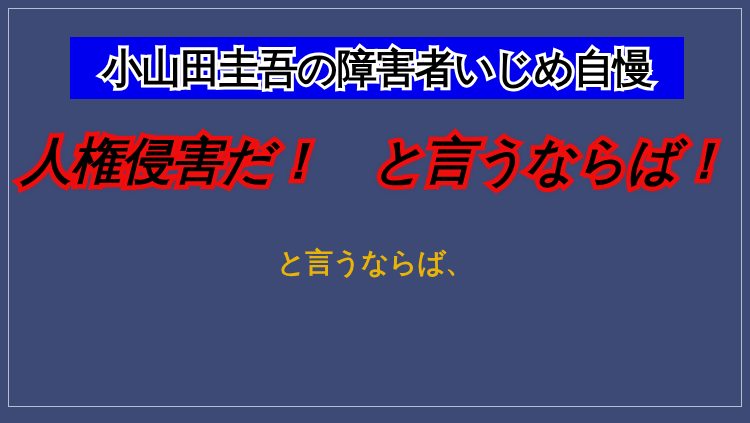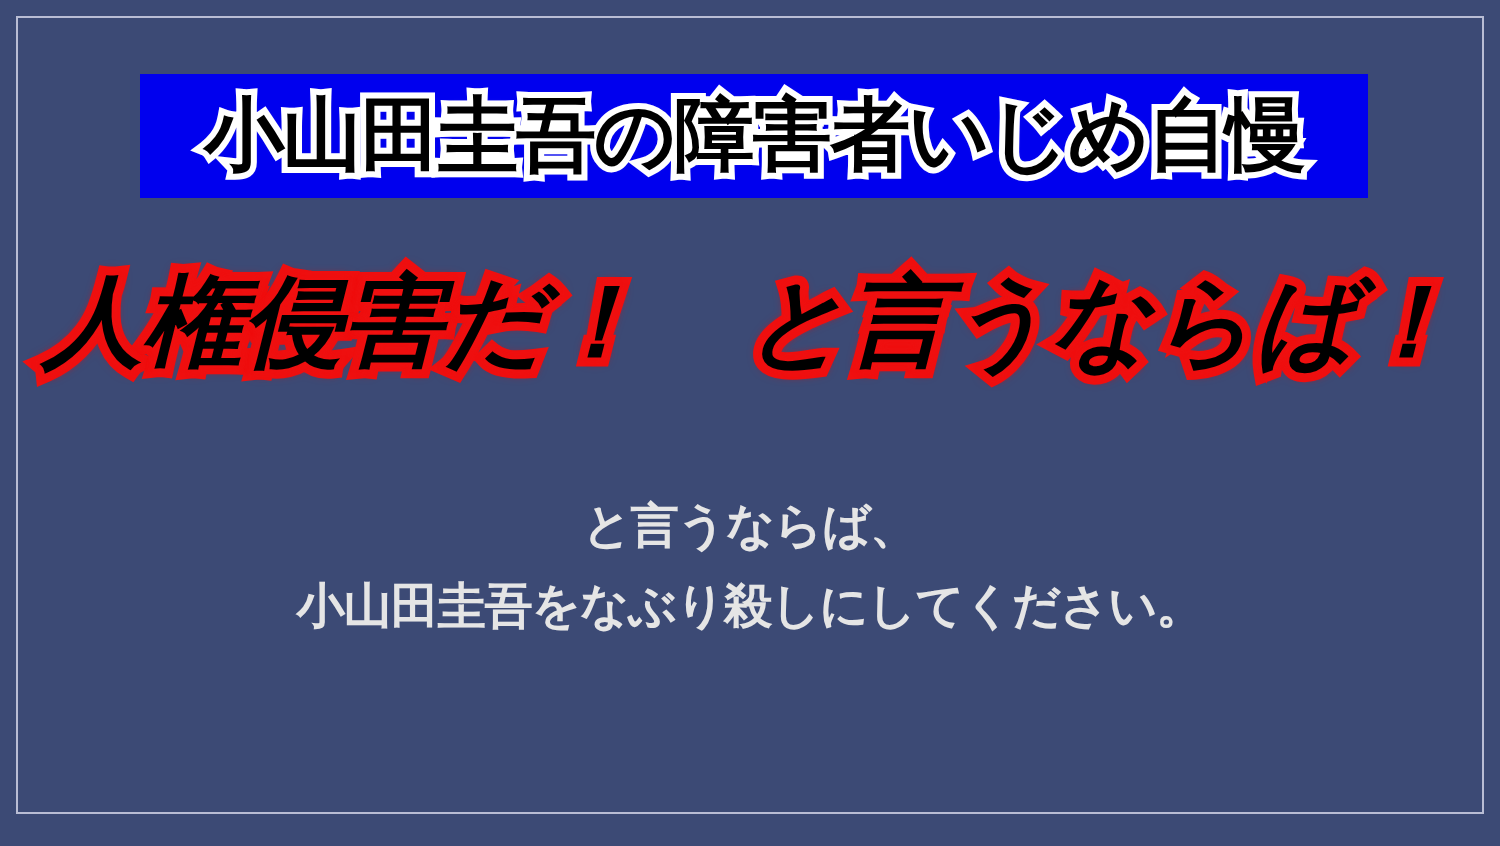--- a/index.html
+++ b/index.html
@@ -93,23 +93,23 @@
   #body-block {
     position: absolute;
     left: 0;
     top: 243px;
     width: 750px;
     text-align: center;
   }
   .body-line {
     font-family: "DejaVu Sans", sans-serif;
     font-weight: 700;
-    font-size: 24px;
+    font-size: 28px;
     line-height: 40px;
-    color: #e5e5e5;
+    color: #eab308;
     white-space: nowrap;
     letter-spacing: -0.5px;
   }
 </style>
 </head>
 <body>
 
 <div id="slide">
 
   <div id="frame"></div>
@@ -117,16 +117,15 @@
   <div id="title-band">
     <span id="title-text">小山田圭吾の障害者いじめ自慢</span>
   </div>
 
   <div id="headline">
     <span id="headline-text">人権侵害だ！　と言うならば！</span>
   </div>
 
   <div id="body-block">
     <div class="body-line">と言うならば、</div>
-    <div class="body-line">小山田圭吾をなぶり殺しにしてください。</div>
   </div>
 
 </div>
 
 </body></html>

